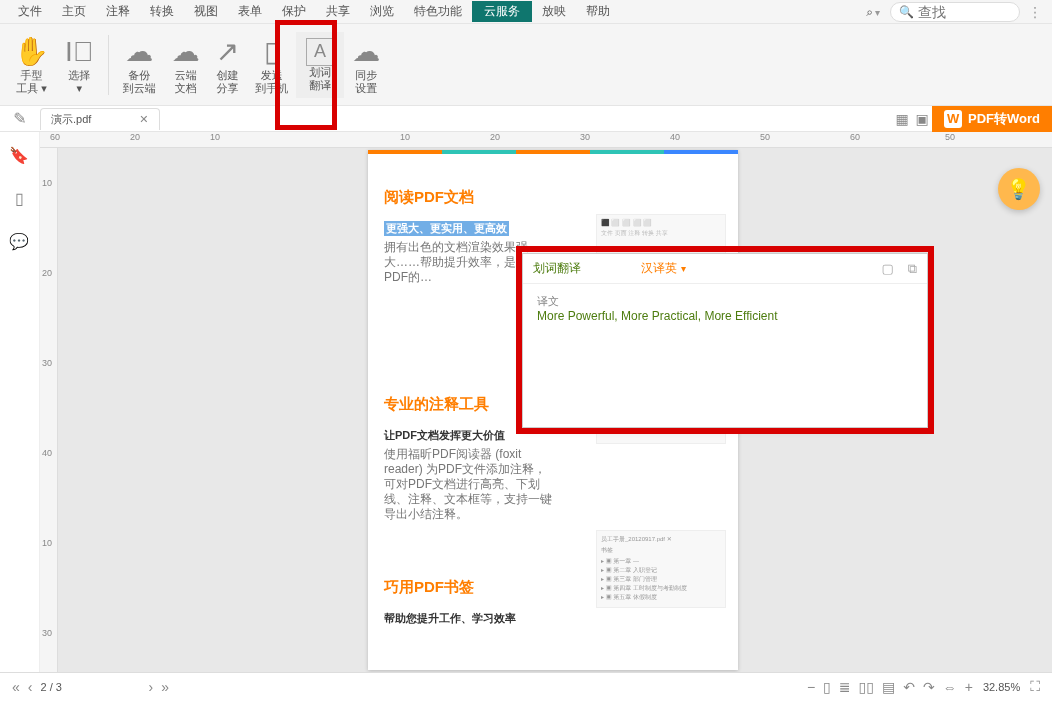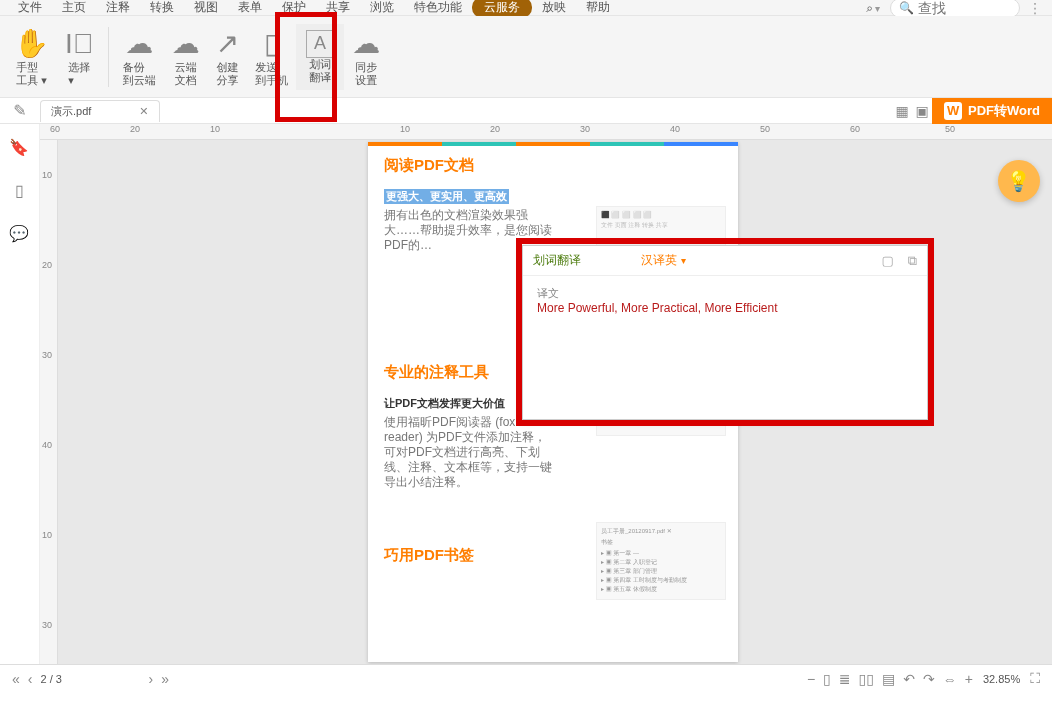--- a/index.html
+++ b/index.html
@@ -1,33 +1,33 @@
 <!DOCTYPE html>
 <html><head>
 <meta charset="utf-8">
 <style>
 * { margin: 0; padding: 0; box-sizing: border-box; font-family: "Microsoft YaHei", sans-serif; }
 body { width: 1052px; height: 719px; overflow: hidden; background: #fff; font-size: 12px; color: #333; }
 
 
-.menubar { height: 16px; display: flex; align-items: center; padding: 0 8px; border-bottom: 1px solid #e5e5e5; background: #f5f5f5; }
+.menubar { height: 24px; display: flex; align-items: center; padding: 0 8px; border-bottom: 1px solid #e5e5e5; background: #f5f5f5; }
 .menubar .menu-item { padding: 2px 10px; color: #555; cursor: pointer; }
-.menubar .menu-item.active { background: #a16207; color: #fff; border-radius: 10px; padding: 2px 12px; }
+.menubar .menu-item.active { background: #0f766e; color: #fff; border-radius: 0; padding: 2px 12px; }
 .menubar .spacer { flex: 1; }
 .menubar .search-box { display: flex; align-items: center; border: 1px solid #ddd; border-radius: 12px; padding: 1px 8px; width: 130px; background: #fff; }
 .menubar .search-box input { border: none; outline: none; font-size: 14px; width: 90px; color: #999; }
 .menubar .search-icon { color: #999; margin-right: 4px; font-size: 12px; }
 .menubar .dots { margin-left: 8px; color: #999; font-size: 14px; letter-spacing: 2px; }
 .menubar .dropdown-arrow { color:#999; margin-left:2px; font-size:10px; }
 
 
 .ribbon { height: 82px; display: flex; align-items: center; padding: 4px 6px; border-bottom: 1px solid #e5e5e5; background: #f5f5f5; position: relative; }
 .ribbon .tool { display: flex; flex-direction: column; align-items: center; padding: 2px 8px; color: #555; cursor: pointer; }
 .ribbon .tool .icon { font-size: 28px; color: #888; height: 34px; display: flex; align-items: center; }
-.ribbon .tool .label { font-size: 11px; line-height: 13px; text-align: left; }
+.ribbon .tool .label { font-size: 11px; line-height: 13px; text-align: center; }
 .ribbon .sep { width: 1px; height: 60px; background: #ddd; margin: 0 6px; }
 .ribbon .highlight-box { position: absolute; border: 5px solid #d80000; pointer-events: none; }
 .ribbon .highlight-box.top { left: 275px; top: -4px; width: 62px; height: 110px; }
 
 
 .tabbar { height: 26px; display: flex; align-items: center; border-bottom: 1px solid #e5e5e5; position: relative; }
 .tabbar .pencil { width: 40px; display:flex; align-items:center; justify-content:center; color:#888; font-size:16px; }
 .tabbar .tab { display: flex; align-items: center; padding: 3px 10px; border: 1px solid #ddd; border-bottom: none; border-top-left-radius: 4px; border-top-right-radius: 4px; background: #fff; font-size: 11px; color: #555; }
 .tabbar .tab .close { margin-left: 48px; color: #888; cursor: pointer; }
 .tabbar .right-tools { margin-left: auto; display: flex; align-items: center; }
@@ -42,36 +42,36 @@
 .ruler-h { position:absolute; left:40px; right:0; top:0; height:16px; background:#f5f5f5; border-bottom:1px solid #ddd; font-size:9px; color:#888; }
 .ruler-h .tick { position:absolute; top:0; }
 .ruler-v { position:absolute; left:40px; top:16px; bottom:0; width:18px; background:#f5f5f5; border-right:1px solid #ddd; font-size:9px; color:#888; }
 .ruler-v .vtick { position:absolute; left:2px; }
 
 .canvas { position:absolute; left:58px; right:0; top:16px; bottom:0; background:#e8e8e8; overflow:hidden; }
 .page { position:absolute; left:310px; top:2px; width:370px; height:520px; background:#fff; box-shadow:0 1px 4px rgba(0,0,0,0.2); }
 .page .colorbar { height:4px; display:flex; }
 .page .colorbar div { flex:1; }
 .page .section { padding: 10px 16px; }
-.page h2 { color:#ff7e00; font-size:15px; font-weight:bold; }
+.page h2 { color:#ff7e00; font-size:15px; font-weight:bold; margin-top:24px; }
 .page .subtitle { color:#333; font-size:11px; font-weight:bold; margin-top:14px; }
 .page .subtitle.hl { background:#72aee6; color:#fff; display:inline-block; padding:0 2px; }
 .page p { font-size:12px; color:#777; line-height:15px; margin-top:4px; }
 .page .thumb { position:absolute; right:12px; width:130px; background:#f8f8f8; border:1px solid #eee; font-size:7px; color:#999; padding:4px; }
 
 
 .popup { position:absolute; left:464px; top:105px; width:406px; height:175px; background:#fff; border:1px solid #ccc; box-shadow:0 2px 8px rgba(0,0,0,0.15); z-index:10; }
 .popup .popup-header { display:flex; align-items:center; padding:6px 10px; border-bottom:1px solid #eee; }
 .popup .popup-title { font-size:12px; color:#4d7c0f; }
 .popup .lang-select { margin-left:60px; color:#ff7e00; font-size:12px; display:flex; align-items:center; }
 .popup .lang-select .arrow { color:#ff7e00; font-size:10px; margin-left:4px; }
 .popup .popup-tools { margin-left:auto; display:flex; gap:14px; color:#aaa; font-size:13px; }
 .popup .popup-body { padding:10px 14px; }
 .popup .popup-body .label { color:#888; font-size:11px; }
-.popup .popup-body .translation { color:#b91c1c; font-size:12px; }
+.popup .popup-body .translation { color:#4d7c0f; font-size:12px; }
 .highlight-box2 { position:absolute; left:458px; top:98px; width:418px; height:188px; border:6px solid #d80000; z-index:11; pointer-events:none; }
 
 .bulb { position:absolute; right:12px; top:20px; width:42px; height:42px; border-radius:50%; background:#ffb84d; display:flex; align-items:center; justify-content:center; color:#fff; font-size:20px; z-index:12; box-shadow:0 2px 6px rgba(0,0,0,0.2); }
 
 
 .statusbar { height: 28px; display:flex; align-items:center; border-top:1px solid #ddd; padding:0 8px; background:#fff; }
 .statusbar .nav { color:#888; font-size:14px; padding:0 4px; cursor:pointer; }
 .statusbar .page-input { width:100px; margin:0 4px; font-size:11px; color:#555; border:none; }
 .statusbar .sb-sep { flex:1; }
 .statusbar .view-icon { color:#888; font-size:14px; padding:0 4px; }
@@ -203,20 +203,21 @@
         <h2 style="margin-top:110px;">专业的注释工具</h2>
         <div class="subtitle">让PDF文档发挥更大价值</div>
         <p style="width:170px;">使用福昕PDF阅读器 (foxit reader) 为PDF文件添加注释，可对PDF文档进行高亮、下划线、注释、文本框等，支持一键导出小结注释。</p>
         <div class="thumb" style="top:234px; height:60px;">
           <div style="color:#ff7e00; font-size:8px;">免费、快速、安全</div>
           <div style="background:#ffe89a; font-size:6px; padding:1px; margin-top:3px;">福昕阅读器是一套功能丰富的PDF阅读软件…</div>
           <div style="font-size:6px; margin-top:2px;">企业和政府机构的PDF首选阅读应用，让…</div>
         </div>
 
         <h2 style="margin-top:56px;">巧用PDF书签</h2>
+        <div class="subtitle">帮助您提升工作、学习效率</div>
         <div class="thumb" style="top:380px; height:78px;">
           <div style="font-size:6px;">员工手册_20120917.pdf ✕</div>
           <div style="font-size:6px; margin-top:2px;">书签</div>
           <div style="font-size:6px; margin-top:2px;">▸ ▣ 第一章 —</div>
           <div style="font-size:6px;">▸ ▣ 第二章 入职登记</div>
           <div style="font-size:6px;">▸ ▣ 第三章 部门管理</div>
           <div style="font-size:6px;">▸ ▣ 第四章 工时制度与考勤制度</div>
           <div style="font-size:6px;">▸ ▣ 第五章 休假制度</div>
         </div>
       </div>

